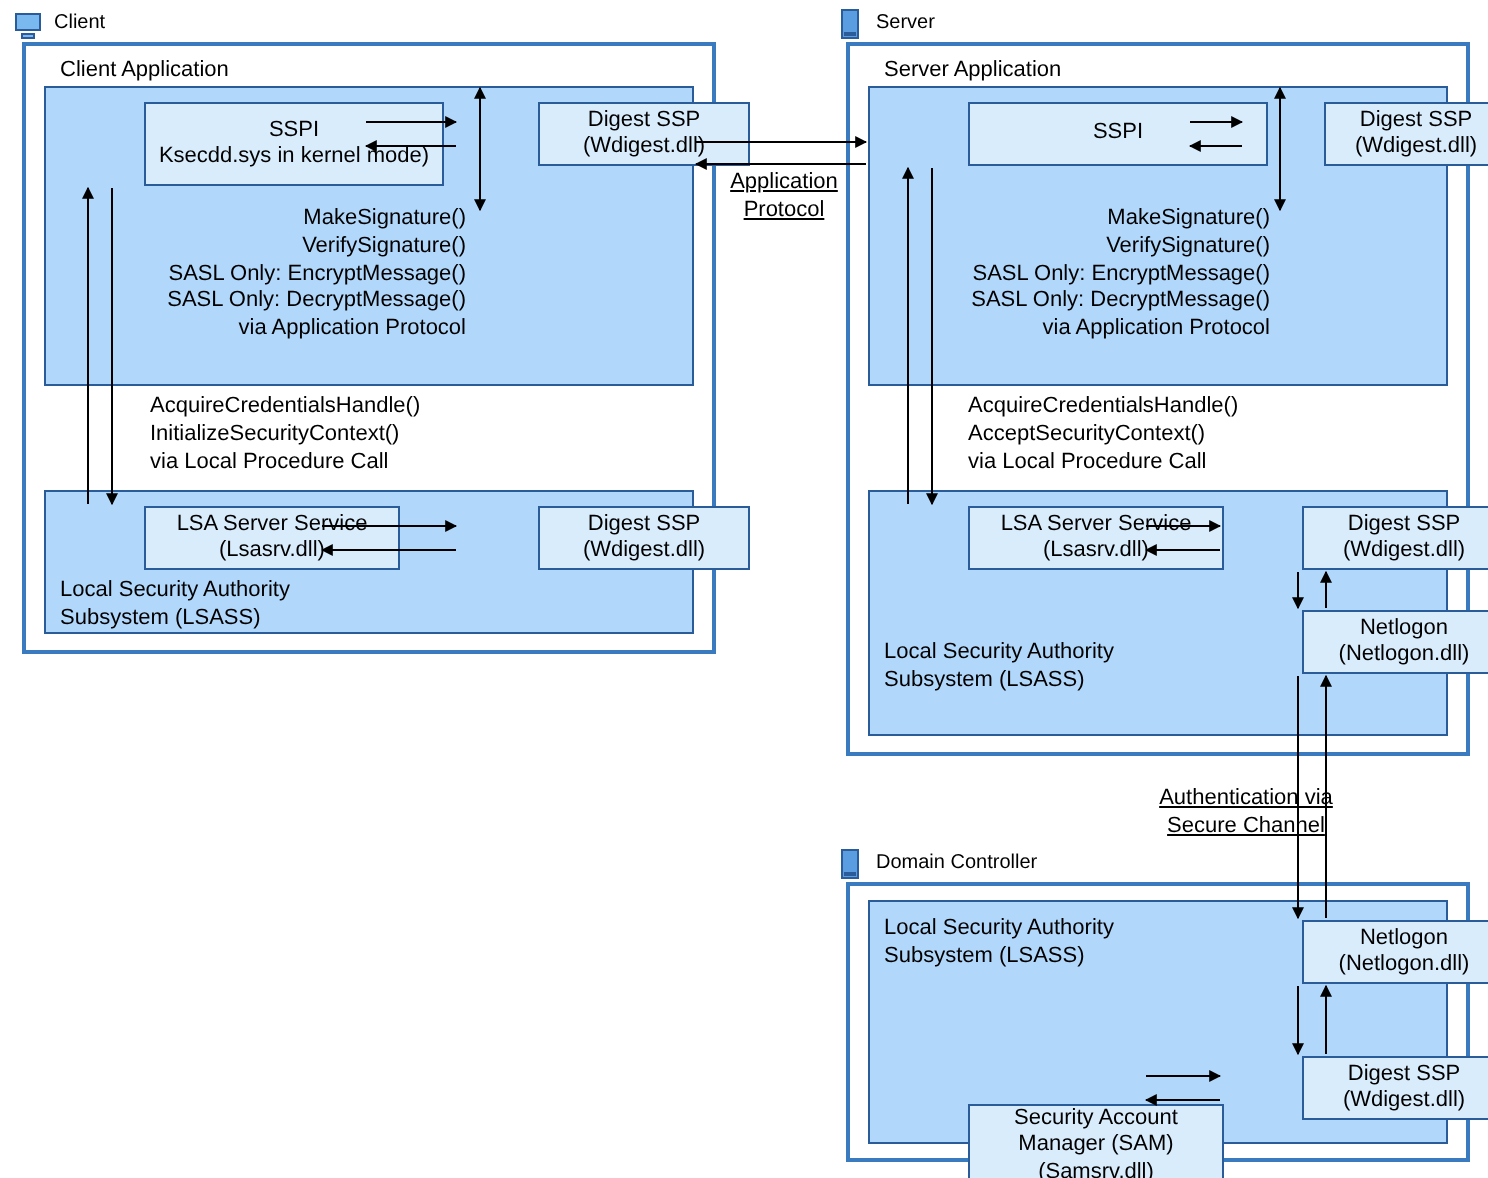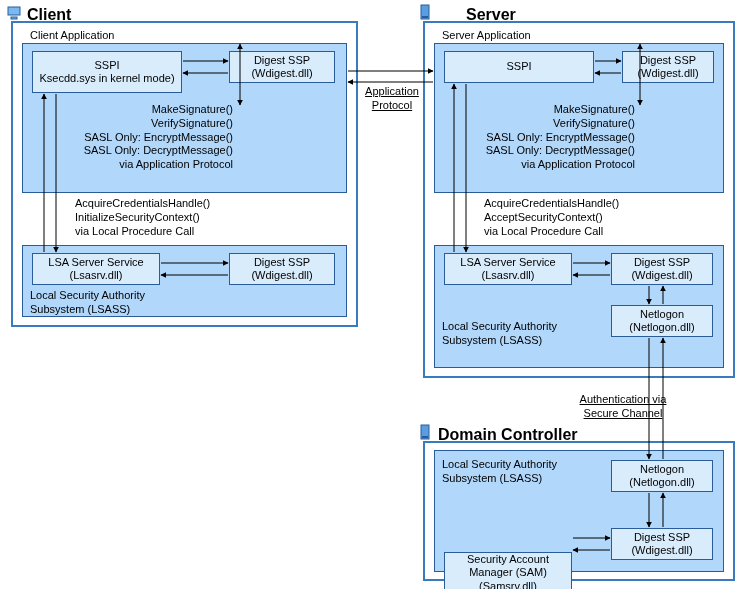--- a/index.html
+++ b/index.html
@@ -27,32 +27,33 @@
   .comp {
     position: absolute;
     border: 1px solid #2a5c99;
     background: #d9ecfc;
     text-align: center;
     display: flex;
     flex-direction: column;
     justify-content: center;
     line-height: 1.2;
     padding: 2px 4px;
+    margin-left: 40px;
   }
   .label {
     position: absolute;
     line-height: 1.25;
     text-align: left;
     white-space: nowrap;
   }
   .label.center { text-align: center; text-decoration: underline; }
   .title {
     position: absolute;
-    font-weight: bold;
-    font-size: 16px;
+    font-weight: normal;
+    font-size: 10px;
     text-align: right;
   }
   .icon {
     position: absolute;
     width: 14px;
     height: 14px;
   }
   svg { display: block; }
 </style>
 </head>
@@ -107,21 +108,21 @@
   <div>Local Security Authority</div>
   <div>Subsystem (LSASS)</div>
 </div>
 
 <div class="icon" style="left:419px; top:4px;">
   <svg width="14" height="16" viewBox="0 0 14 16">
     <rect x="2" y="1" width="8" height="14" fill="#5a9de0" stroke="#2a5c99"></rect>
     <rect x="3" y="12" width="6" height="2" fill="#2a5c99"></rect>
   </svg>
 </div>
-<div class="title" style="left:438px; top:6px;margin-left:28px;">Server</div>
+<div class="title" style="left:438px; top:6px;">Server</div>
 
 <div class="outer-box" style="left:423px; top:21px; width:312px; height:357px;"></div>
 
 <div class="inner-box" style="left:434px; top:43px; width:290px; height:150px;"></div>
 <div class="label" style="left:442px; top:29px;">Server Application</div>
 
 <div class="comp" style="left:444px; top:51px; width:150px; height:32px;">
   <div>SSPI</div>
 </div>
 <div class="comp" style="left:622px; top:51px; width:92px; height:32px;">

